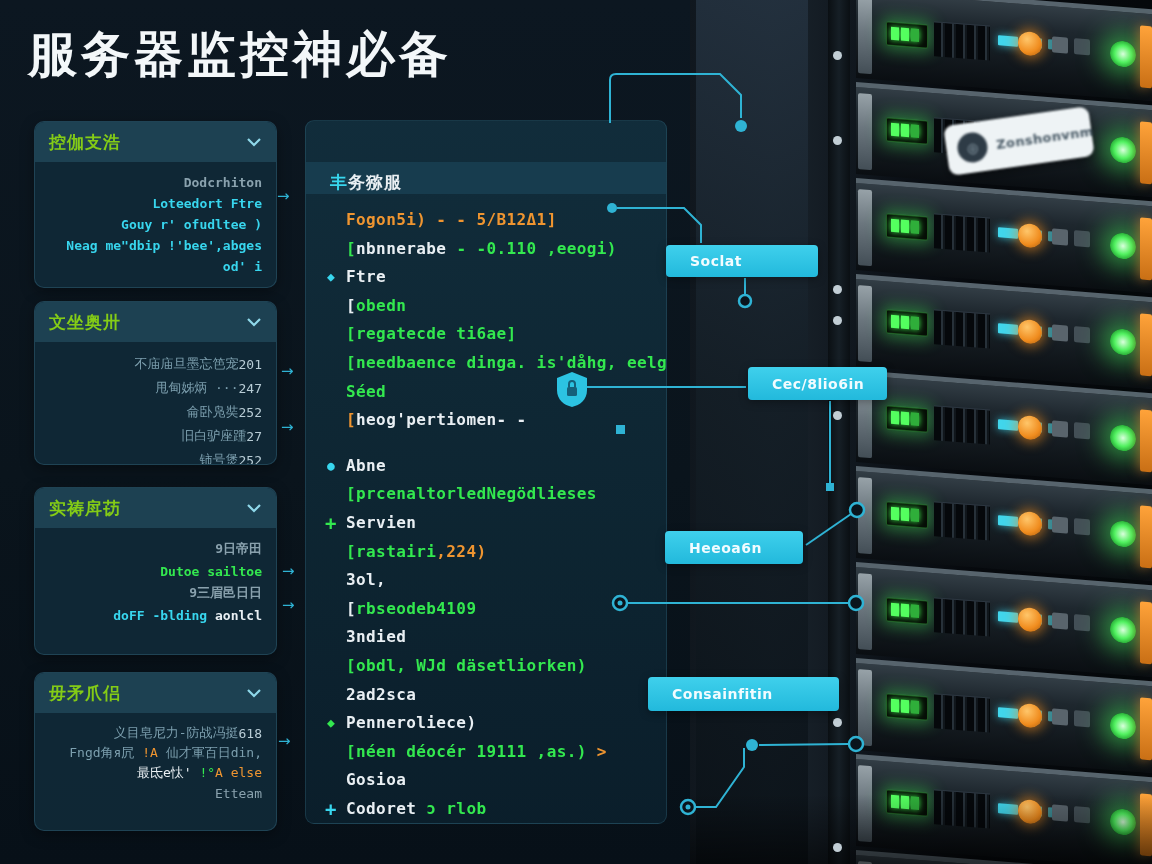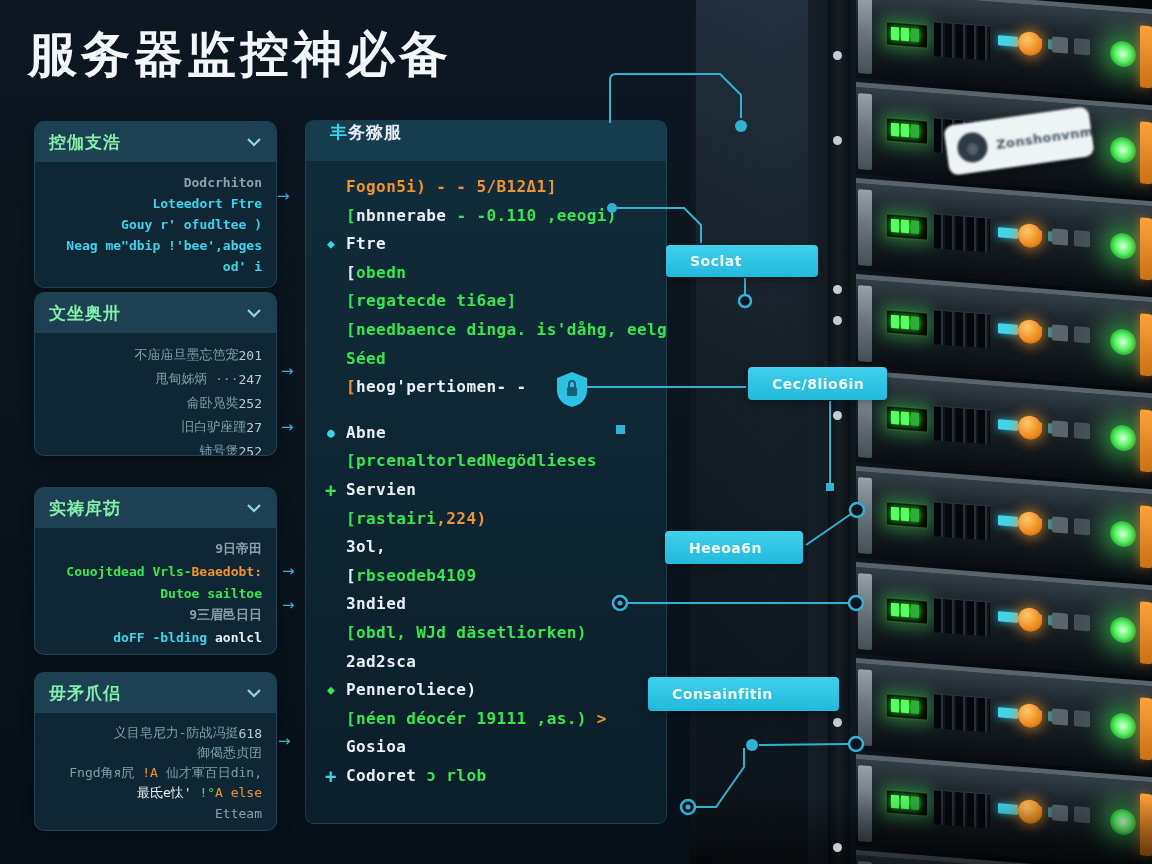--- a/index.html
+++ b/index.html
@@ -8,36 +8,36 @@
     font-family:"DejaVu Sans",sans-serif;}
   
   .page-title{position:absolute;left:28px;top:22px;margin:0;font-size:49px;font-weight:800;
     color:#f3f7f9;letter-spacing:4px;font-family:"DejaVu Sans",sans-serif;}
   
   .panel{position:absolute;left:34px;width:241px;border-radius:10px;overflow:hidden;
     background:rgba(16,41,55,.92);border:1px solid rgba(90,170,200,.22);
     box-shadow:0 4px 14px rgba(0,0,0,.35);}
   .panel-h{height:40px;background:#1d4152;display:flex;align-items:center;justify-content:space-between;
     padding:0 14px;cursor:pointer;}
-  .panel-title{color:#86efac;font-weight:700;font-size:17px;letter-spacing:1px;}
+  .panel-title{color:#84cc16;font-weight:700;font-size:17px;letter-spacing:1px;}
   .panel-body{padding:10px 14px 6px 14px;font-family:"DejaVu Sans Mono",monospace;}
   .row{display:flex;justify-content:flex-end;align-items:center;height:21px;font-size:13px;white-space:nowrap;}
   .panel:nth-of-type(2) .row{height:24px;}
   .panel:nth-of-type(3) .row{height:22px;}
   .panel:nth-of-type(4) .row{height:20px;}
   .row .val{color:#b9cdd6;font-size:13px;}
   .c-cyan{color:#38d6ee;} .c-green{color:#33e84f;} .c-orange{color:#ef9530;}
   .c-white{color:#e9eff3;} .c-muted{color:#8aa2ae;} .c-label{color:#7c9fae;}
   .b1{font-weight:700;}
   
   .code-panel{position:absolute;left:305px;top:120px;width:360px;height:702px;border-radius:9px;
     overflow:hidden;background:linear-gradient(180deg,rgba(18,46,61,.95),rgba(11,32,44,.95));
     border:1px solid rgba(90,170,200,.18);z-index:4;}
-  .code-header{height:40px;background:#173c4e;display:flex;align-items:flex-start;padding:0 24px;
-    font-size:17px;font-weight:700;letter-spacing:1px;}
+  .code-header{height:32px;background:#173c4e;display:flex;align-items:flex-end;padding:0 24px;
+    font-size:17px;font-weight:700;letter-spacing:1px;margin-top:41px;}
   .code-lines{padding:12px 10px 0 0;}
   .cline{position:relative;height:28.6px;line-height:28.6px;padding-left:40px;white-space:nowrap;
     font-family:"DejaVu Sans Mono",monospace;font-size:16px;letter-spacing:.4px;font-weight:700;}
   .cline.gap{margin-top:17px;}
   .cbullet{position:absolute;left:16px;top:0;width:18px;text-align:center;font-size:13px;}
   .cbullet.cross{font-size:19px;font-weight:900;}
   
   .cbtn{position:absolute;z-index:7;display:flex;align-items:center;padding-left:24px;
     background:linear-gradient(180deg,#3fd0ec,#22b9dc);color:#f2fcff;font-size:14px;
     font-weight:600;letter-spacing:.5px;border:none;border-radius:4px;cursor:pointer;
@@ -305,21 +305,21 @@
             <span><span class="c-cyan b1">Gouy r' ofudltee )</span></span>
           </div>
           <div class="row">
             <span><span class="c-cyan b1">Neag me"dbip !'bee',abges</span></span>
           </div>
           <div class="row">
             <span><span class="c-cyan b1">od' i</span></span>
           </div>
         </div>
       </div>
-      <div class="panel" style="top: 292px; height: 162px;">
+      <div class="panel" style="top: 301px; height: 162px;">
         <div class="panel-h">
           <span class="panel-title">文坐奥卅</span>
           <svg width="16" height="10" viewBox="0 0 16 10">
             <polyline points="2,2 8,8 14,2" fill="none" stroke="#8fd8ea" stroke-width="2.2"></polyline>
           </svg>
         </div>
         <div class="panel-body">
           <div class="row">
             <span><span class="c-label">不庙庙旦墨忘笆宠</span></span>
             <span class="val">201</span>
@@ -347,23 +347,20 @@
           <span class="panel-title">实祷戽苆</span>
           <svg width="16" height="10" viewBox="0 0 16 10">
             <polyline points="2,2 8,8 14,2" fill="none" stroke="#8fd8ea" stroke-width="2.2"></polyline>
           </svg>
         </div>
         <div class="panel-body">
           <div class="row">
             <span><span class="c-muted b1">9日帝田</span></span>
           </div>
           <div class="row">
-            <span><span class="c-green b1">Couojtdead Vrls-</span><span class="c-orange b1">Beaedobt:</span></span>
-          </div>
-          <div class="row">
             <span><span class="c-green b1">Dutoe sailtoe</span></span>
           </div>
           <div class="row">
             <span><span class="c-muted b1">9三眉邑日日</span></span>
           </div>
           <div class="row">
             <span><span class="c-cyan b1">doFF -blding</span><span class="c-white b1"> aonlcl</span></span>
           </div>
         </div>
       </div>
@@ -371,23 +368,20 @@
         <div class="panel-h">
           <span class="panel-title">毋矛爪侣</span>
           <svg width="16" height="10" viewBox="0 0 16 10">
             <polyline points="2,2 8,8 14,2" fill="none" stroke="#8fd8ea" stroke-width="2.2"></polyline>
           </svg>
         </div>
         <div class="panel-body">
           <div class="row">
             <span><span class="c-label">义目皂尼力-防战冯挺</span></span>
             <span class="val">618</span>
-          </div>
-          <div class="row">
-            <span><span class="c-label">御偈悉贞囝</span></span>
           </div>
           <div class="row">
             <span><span class="c-label">Fngd角я凥 </span><span class="c-orange">!A</span><span class="c-label"> 仙才軍百日din,</span></span>
           </div>
           <div class="row">
             <span><span class="c-white">最氐e忲' </span><span class="c-green">!°</span><span class="c-orange">A else</span></span>
           </div>
           <div class="row">
             <span><span class="c-muted">Etteam</span></span>
           </div>

